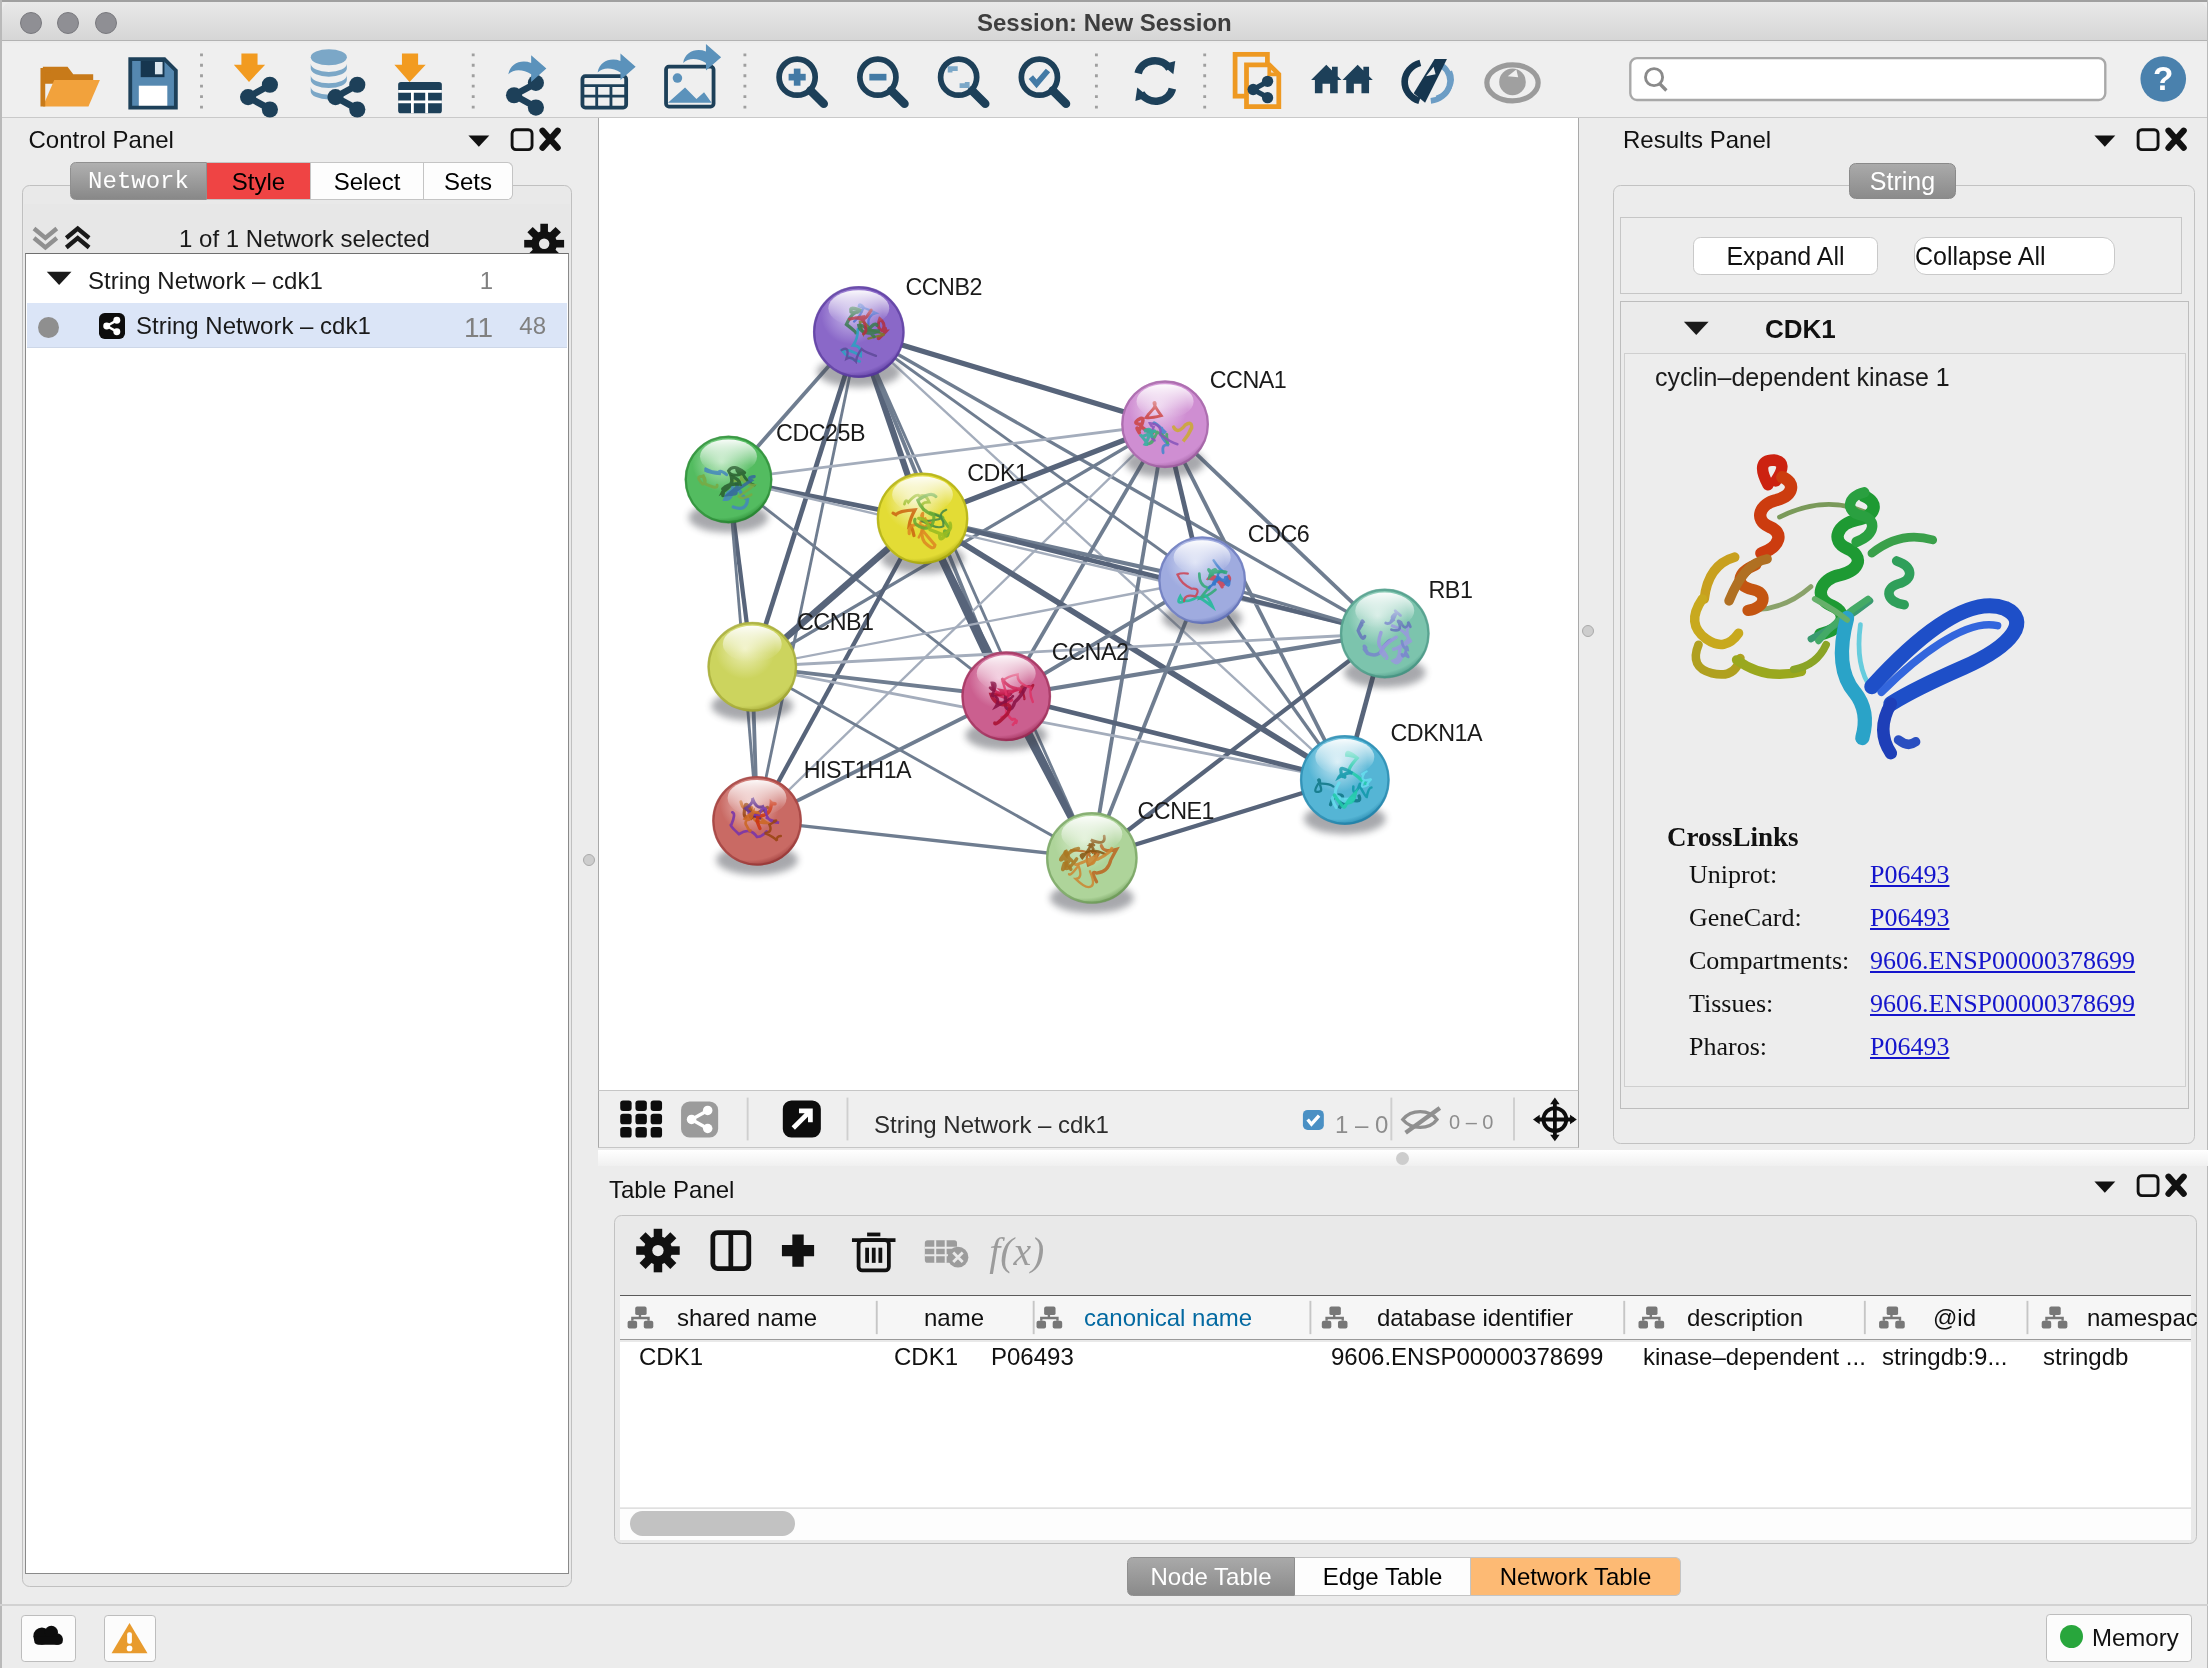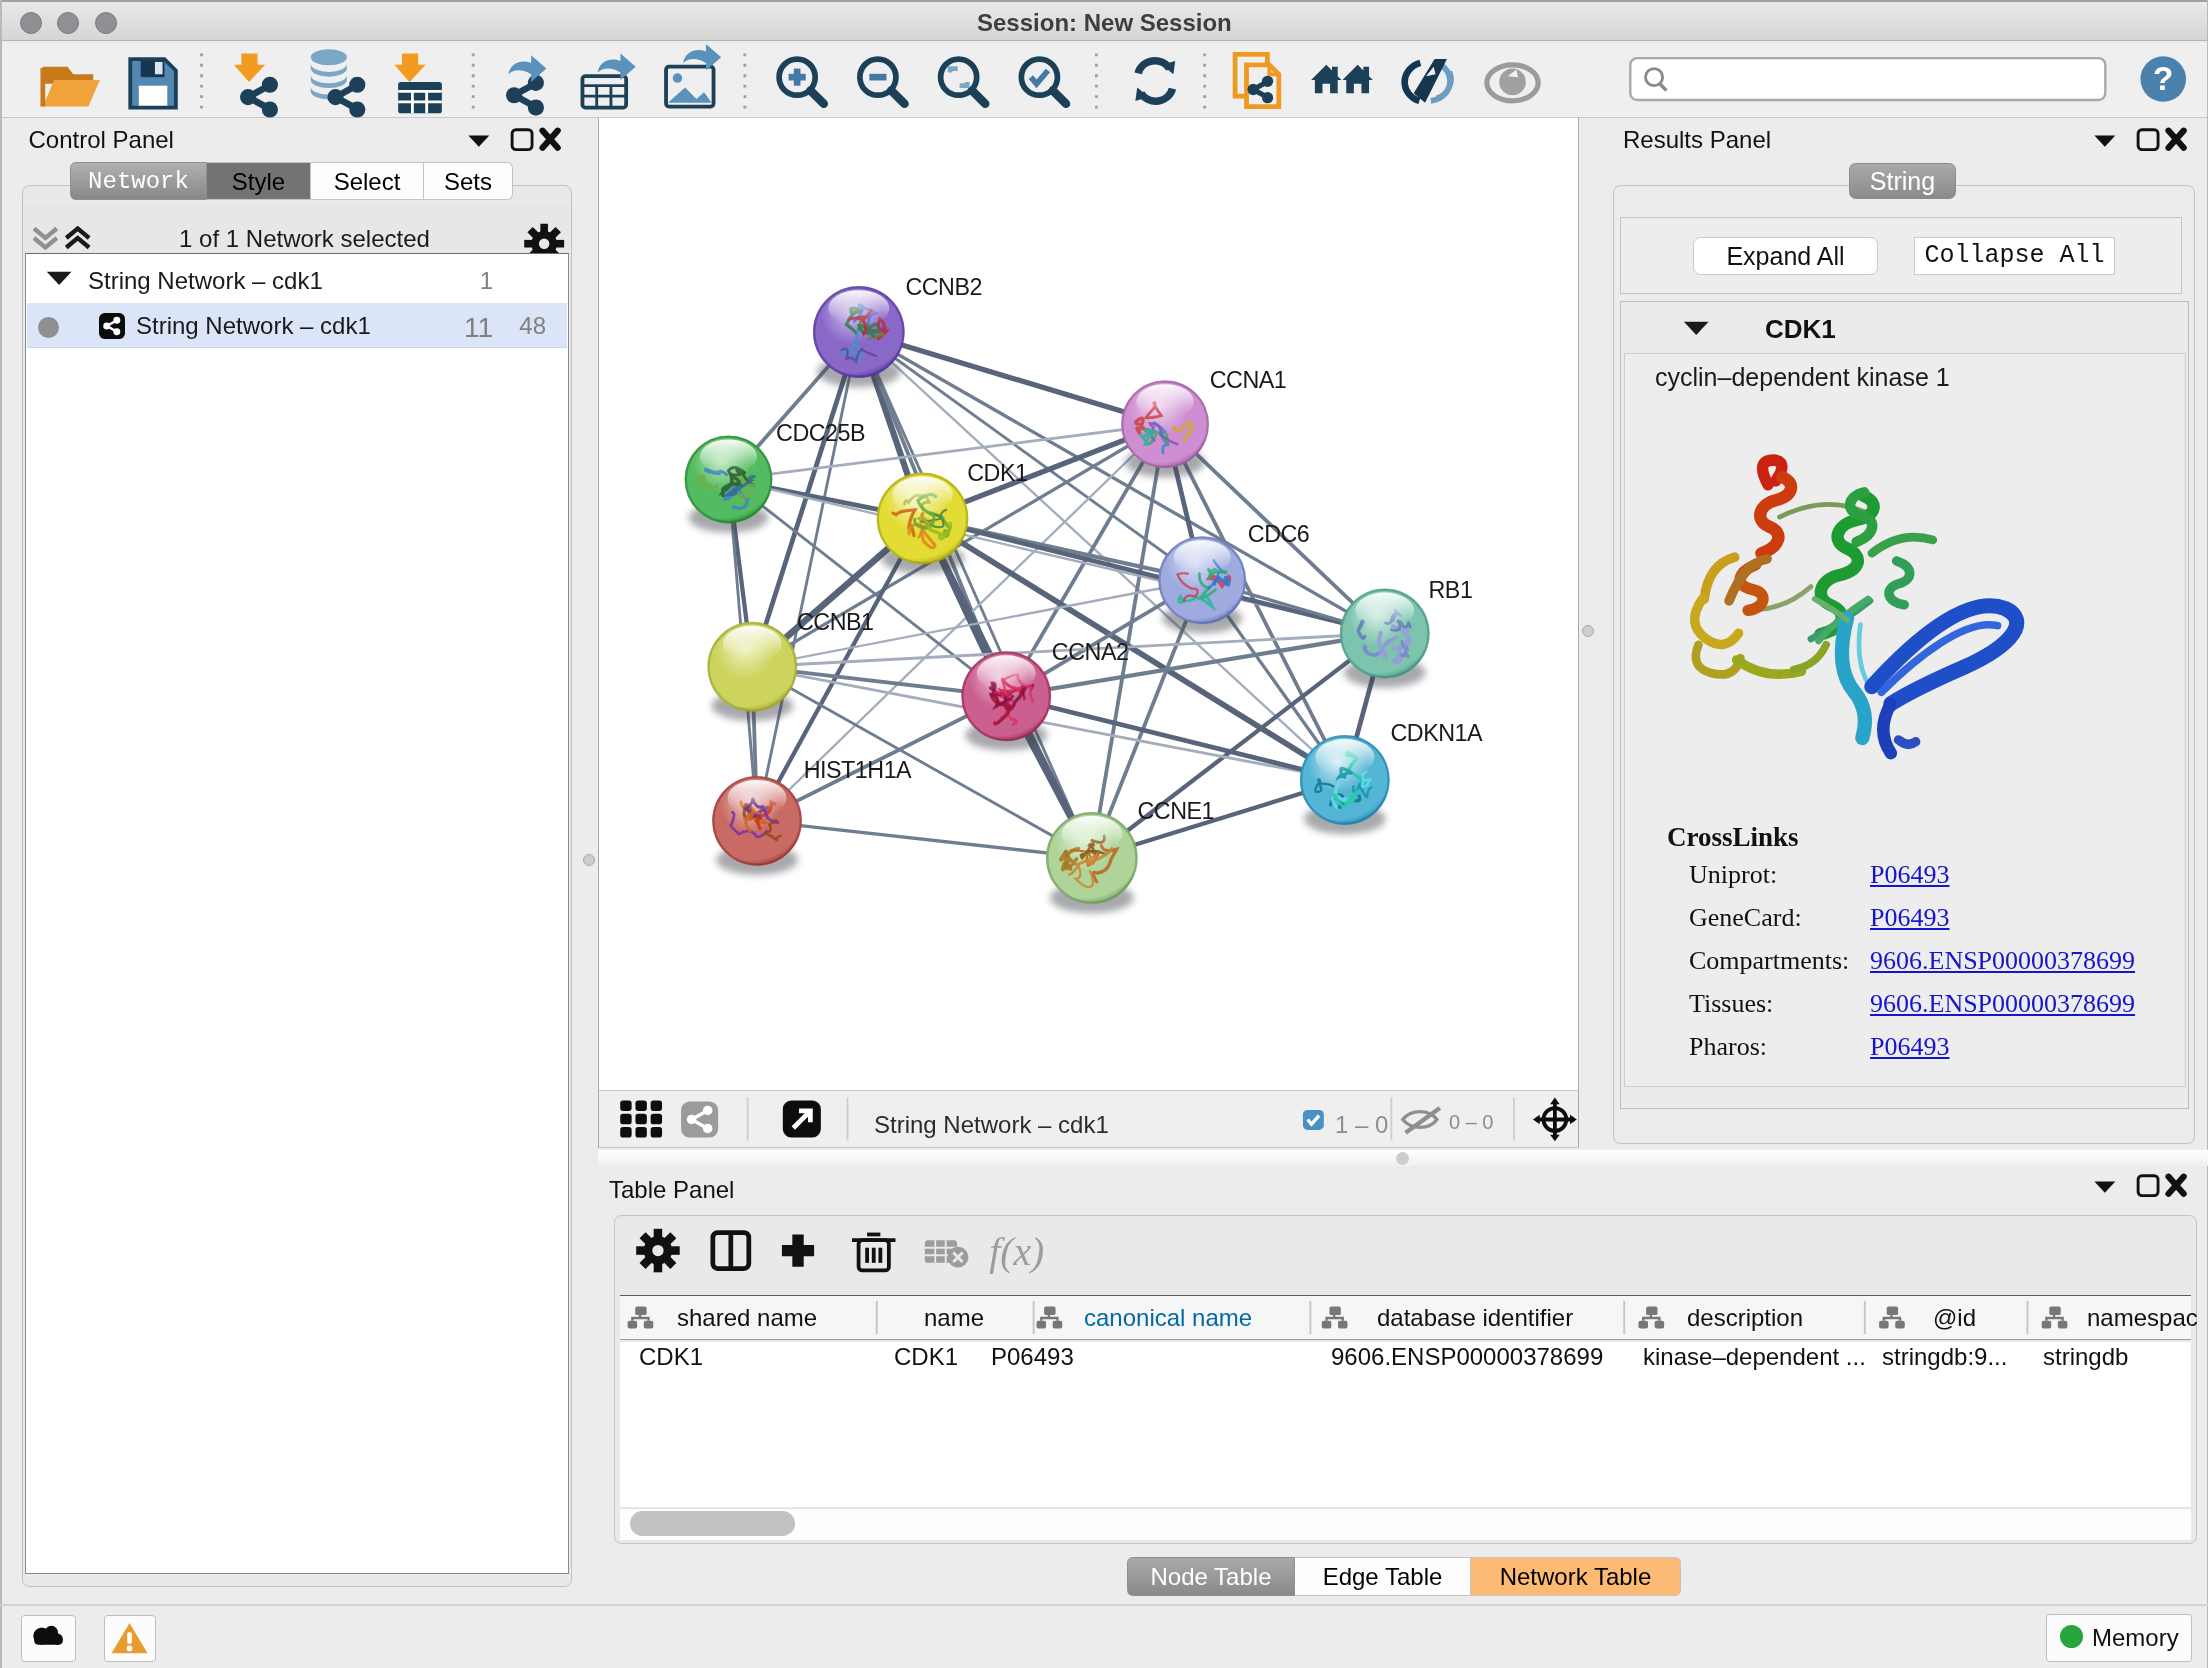--- a/index.html
+++ b/index.html
@@ -160,21 +160,21 @@
 <svg class="ic" width="114" height="38" viewBox="0 0 120 40" style="left:457px;top:124px">
  <path d="M12,12 L34,12 L23,24 Z" fill="#111"></path>
  <rect x="58" y="6" width="21" height="21" rx="4" fill="none" stroke="#111" stroke-width="3"></rect>
  <path d="M90,7 L106,25 M106,7 L90,25" stroke="#111" stroke-width="6.5" stroke-linecap="round"></path>
 </svg>
 
 <div class="abs" style="left:22px;top:185px;width:550px;height:1402px;background:#e9e9e9;border:1.9px solid #c0c0c0;border-radius:7.6px;"></div>
 
 <div class="abs" style="left:70px;top:162px;height:38px;display:flex;font-size:24px;">
   <div style="width:137px;background:linear-gradient(#b0b0b0,#888888);color:#fff;border:1px solid #909090;border-radius:5.7px 0 0 5.7px;text-align:center;line-height:37px;font-family:Liberation Mono, monospace;">Network</div>
-  <div style="width:104px;background:#737373;border:1px solid #c4c4c4;border-left:none;text-align:center;line-height:37px;">Style</div>
+  <div style="width:104px;background:#ef4444;border:1px solid #c4c4c4;border-left:none;text-align:center;line-height:37px;">Style</div>
   <div style="width:113px;background:#fdfdfd;border:1px solid #c4c4c4;border-left:none;text-align:center;line-height:37px;">Select</div>
   <div style="width:89px;background:#fdfdfd;border:1px solid #c4c4c4;border-left:none;border-radius:0 5.7px 5.7px 0;text-align:center;line-height:37px;">Sets</div>
 </div>
 
 <div class="abs" style="left:24px;top:204px;width:546px;height:49px;background:#e7e7e7;"></div>
 <svg class="ic" width="552" height="57" viewBox="0 0 580 60" style="left:24px;top:200px">
  <g fill="none" stroke="#909090" stroke-width="4.5">
   <path d="M10,30 l12,10 l12,-10"></path>
       <path d="M10,40 l12,10 l12,-10"></path>
  </g>
@@ -541,21 +541,21 @@
  <path d="M12,12 L34,12 L23,24 Z" fill="#111"></path>
  <rect x="58" y="6" width="21" height="21" rx="4" fill="none" stroke="#111" stroke-width="3"></rect>
  <path d="M90,7 L106,25 M106,7 L90,25" stroke="#111" stroke-width="6.5" stroke-linecap="round"></path>
 </svg>
 
 <div class="abs" style="left:1613px;top:185px;width:582px;height:959px;background:#ececec;border:1.9px solid #c2c2c2;border-radius:7.6px;"></div>
 <div class="abs" style="left:1849px;top:163px;width:107px;height:36px;background:linear-gradient(#aaaaaa,#8b8b8b);border:1px solid #8a8a8a;border-radius:6.7px;color:#fff;font-size:25px;text-align:center;line-height:35px;">String</div>
 
 <div class="abs" style="left:1620px;top:217px;width:562px;height:77px;border:1.9px solid #c6c6c6;background:#ededed;"></div>
 <div class="abs" style="left:1693px;top:237px;width:185px;height:38px;background:#ffffff;border:1px solid #c9c9c9;border-radius:7.6px;font-size:25px;text-align:center;line-height:36px;color:#111;">Expand All</div>
-<div class="abs" style="left:1914px;top:237px;width:201px;height:38px;background:#ffffff;border:1px solid #c9c9c9;border-radius:0;font-size:25px;text-align:center;line-height:36px;color:#111;font-family:Liberation Mono, monospace;">Collapse All</div>
+<div class="abs" style="left:1914px;top:237px;width:201px;height:38px;background:#ffffff;border:1px solid #c9c9c9;border-radius:12px;font-size:25px;line-height:36px;color:#111;">Collapse All</div>
 
 <div class="abs" style="left:1620px;top:301px;width:569px;height:808px;background:#ebebeb;border:1.9px solid #bdbdbd;"></div>
 <svg class="ic" width="38" height="28.5" viewBox="0 0 40 30" style="left:1682px;top:318px">
     <path d="M2,4 L28,4 L15,18 Z" fill="#1a1a1a"></path>
   </svg>
 <div class="abs" style="left:1765px;top:314px;font-size:26px;font-weight:bold;color:#111;">CDK1</div>
 
 <div class="abs" style="left:1624px;top:353px;width:562px;height:734px;background:#ededed;border:1.9px solid #cfcfcf;"></div>
 <div class="abs" style="left:1655px;top:363px;font-size:25px;color:#1a1a1a;">cyclin–dependent kinase 1</div>
 

